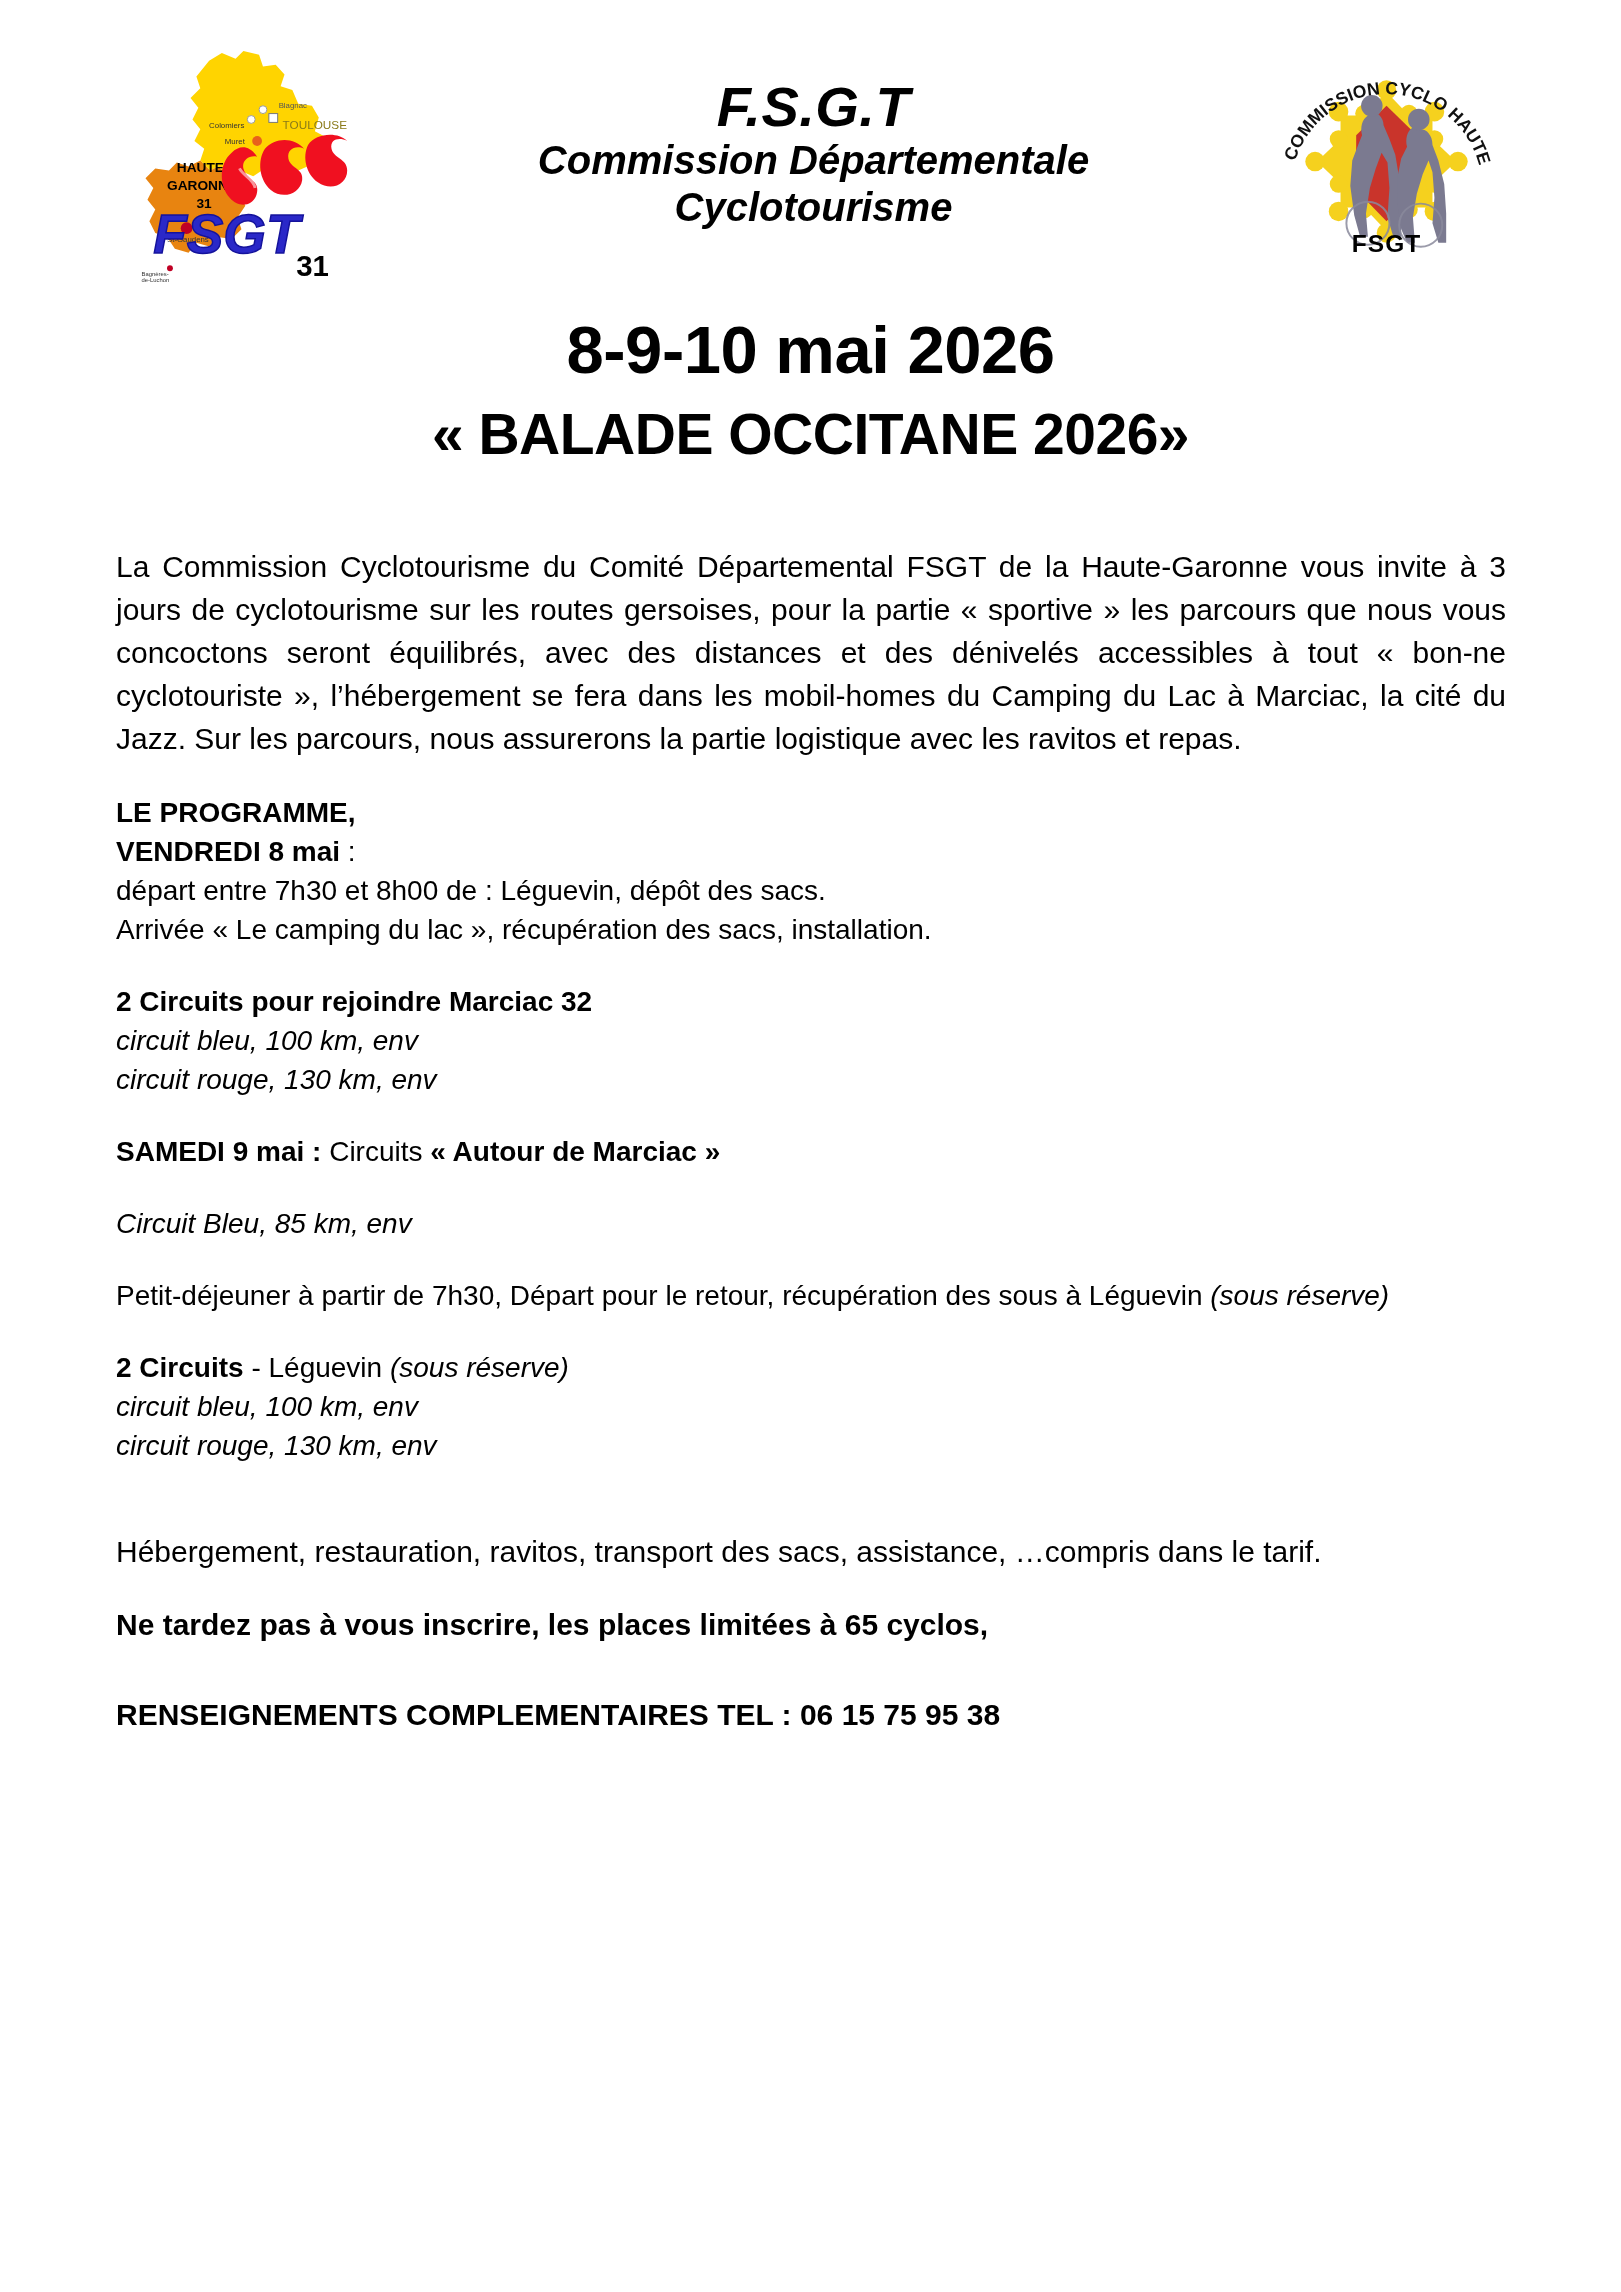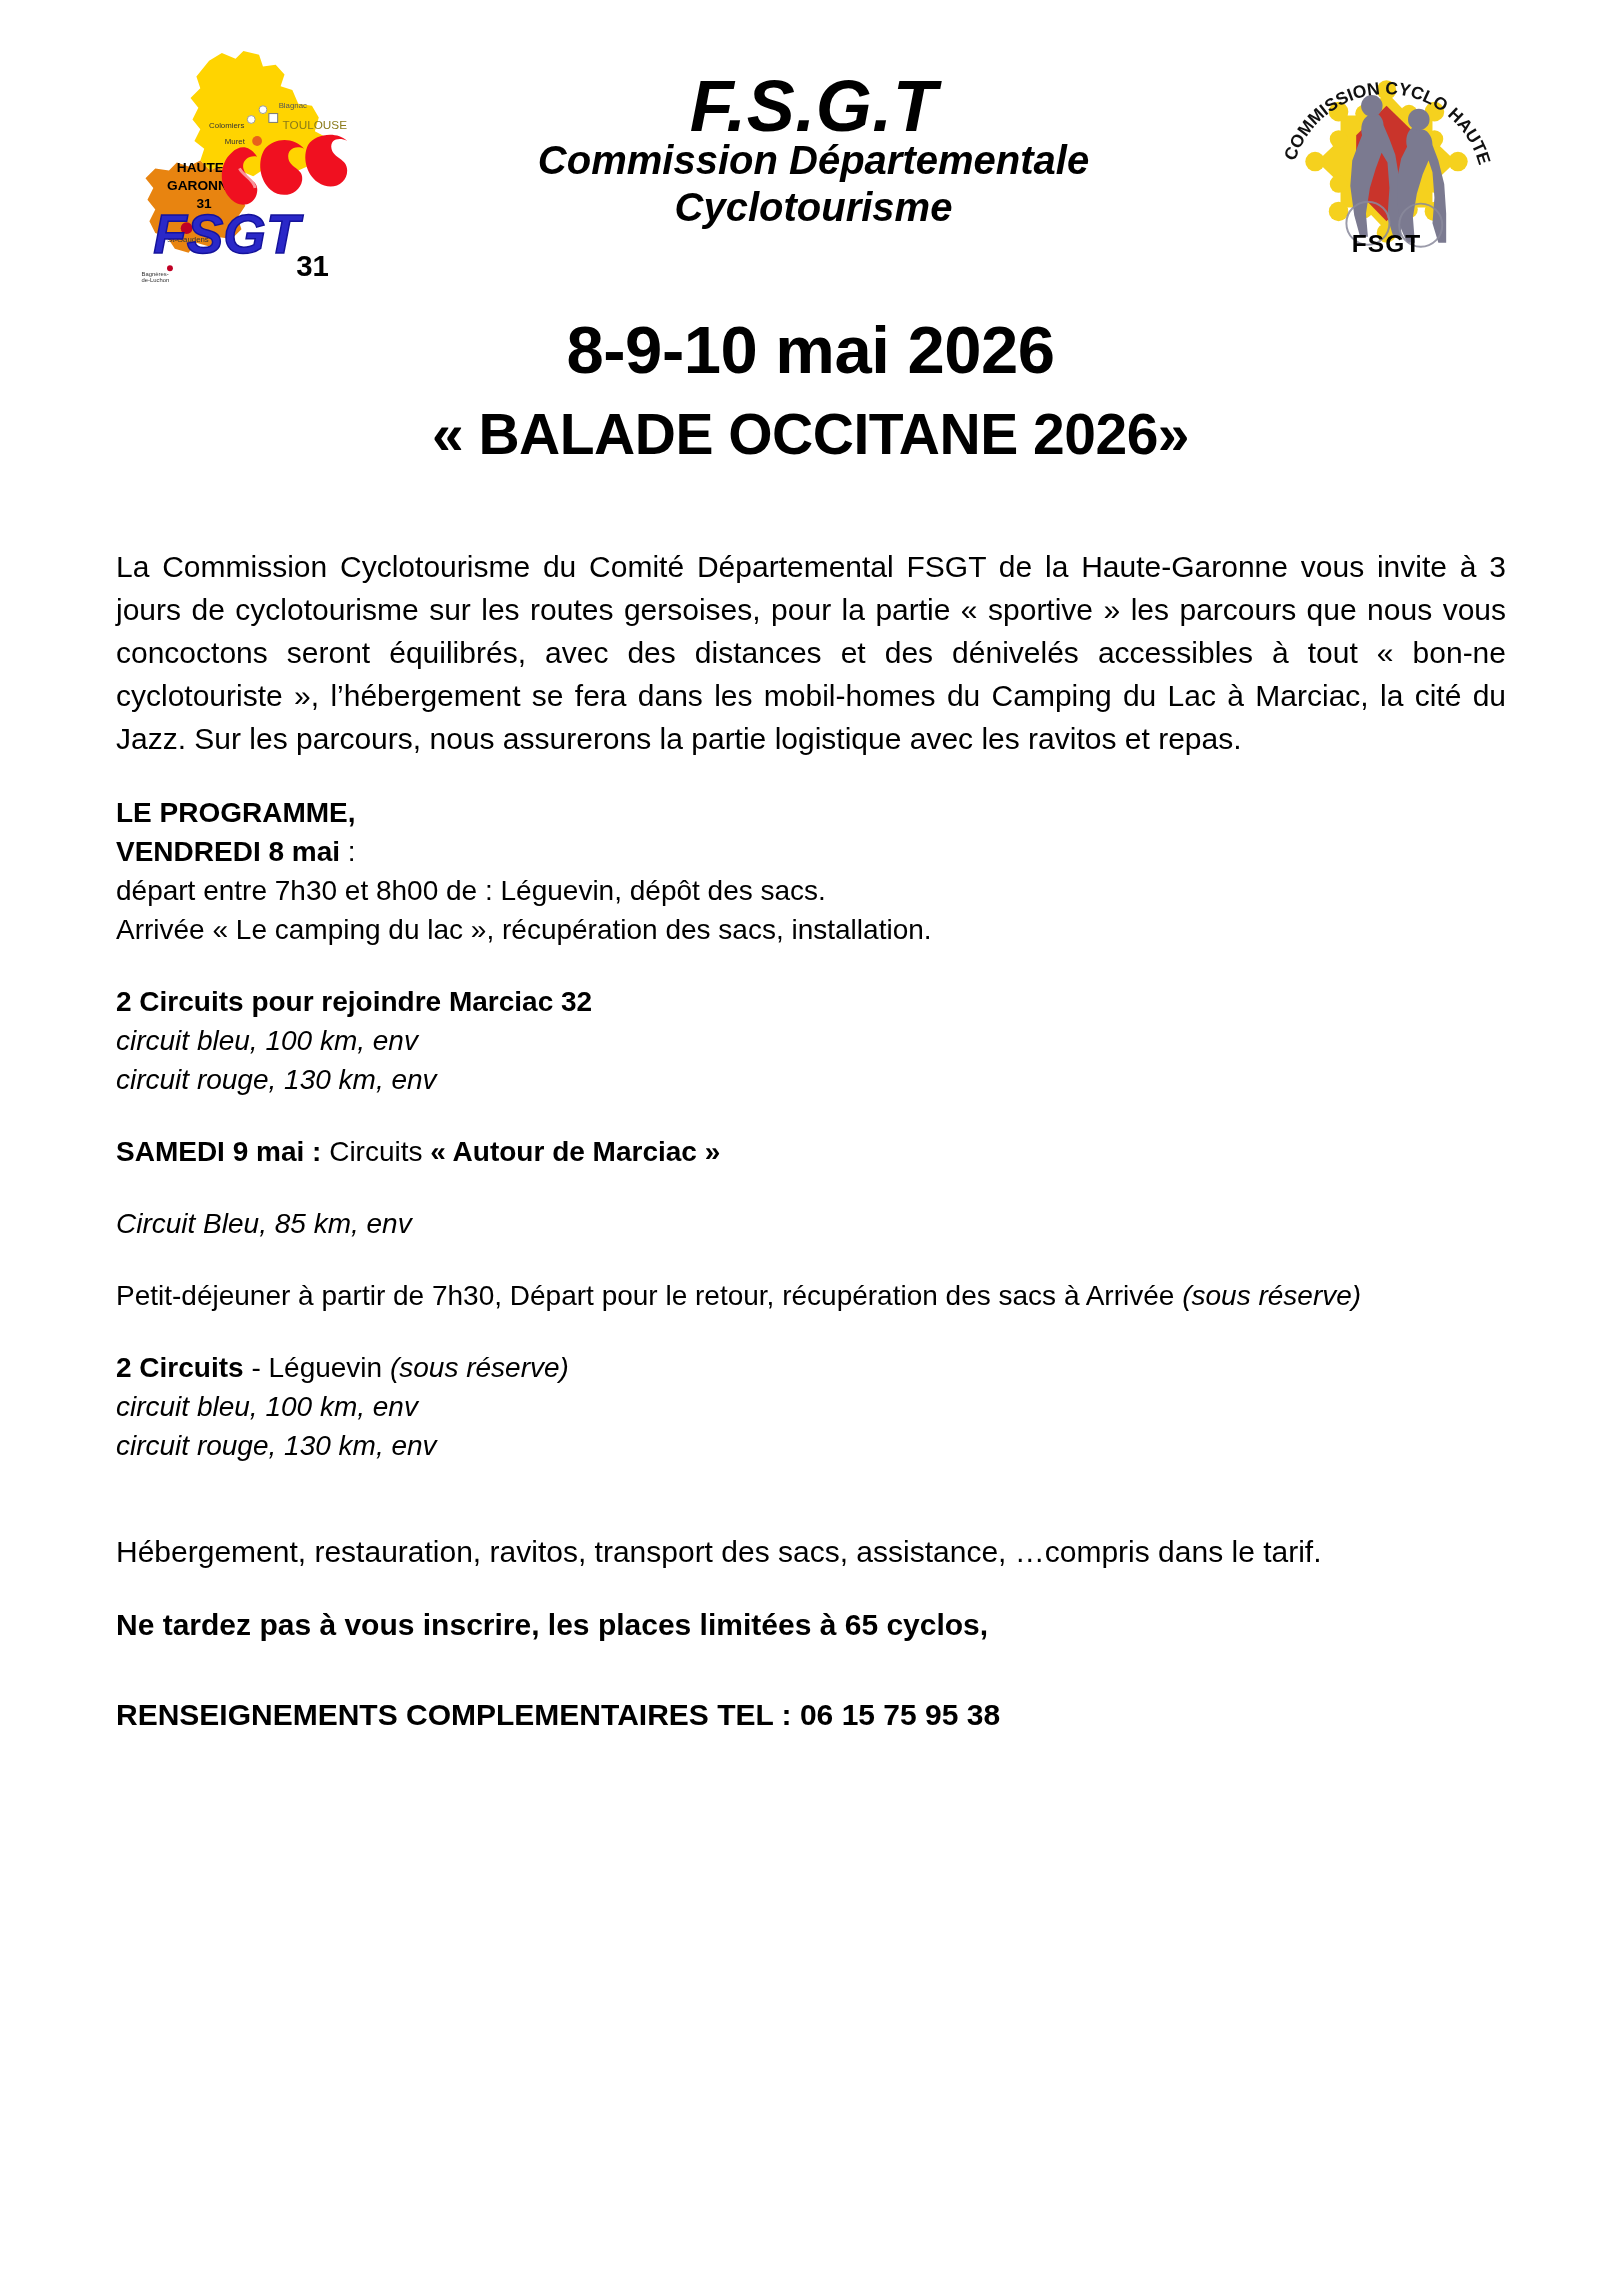--- a/index.html
+++ b/index.html
@@ -44,21 +44,21 @@
   }
 
   .header-title {
     position: absolute;
     left: 392px;
     top: 76px;
     width: 843px;
     text-align: center;
   }
   .header-title .line1 {
-    font-size: 72px;
+    font-size: 56px;
     font-weight: bold;
     font-style: italic;
     line-height: 61px;
     letter-spacing: 0.5px;
   }
   .header-title .line2,
   .header-title .line3,
   .header-title .line4 {
     font-size: 40px;
     font-weight: bold;
@@ -291,21 +291,21 @@
 
     <div class="section">
       <span class="line"><span class="b">SAMEDI 9 mai :</span><span> Circuits </span><span class="b">« Autour de Marciac »</span></span>
     </div>
 
     <div class="section">
       <span class="line i">Circuit Bleu, 85 km, env</span>
     </div>
 
     <div class="section">
-      <span class="line para-just"><span>Petit-déjeuner à partir de 7h30, Départ pour le retour, récupération des sacs à Arrivée </span><span class="i">(sous réserve)</span></span>
+      <span class="line para-just"><span>Petit-déjeuner à partir de 7h30, Départ pour le retour, récupération des sous à Léguevin </span><span class="i">(sous réserve)</span></span>
     </div>
 
     <div class="section">
       <span class="line"><span class="b">2 Circuits</span><span> - Léguevin </span><span class="i">(sous réserve)</span></span>
       <span class="line i">circuit bleu, 100 km, env</span>
       <span class="line i">circuit rouge, 130 km, env</span>
     </div>
 
     <p class="closing">Hébergement, restauration, ravitos, transport des sacs, assistance, …compris dans le tarif.</p>
     <p class="closing-bold">Ne tardez pas à vous inscrire, les places limitées à 65 cyclos,</p>

